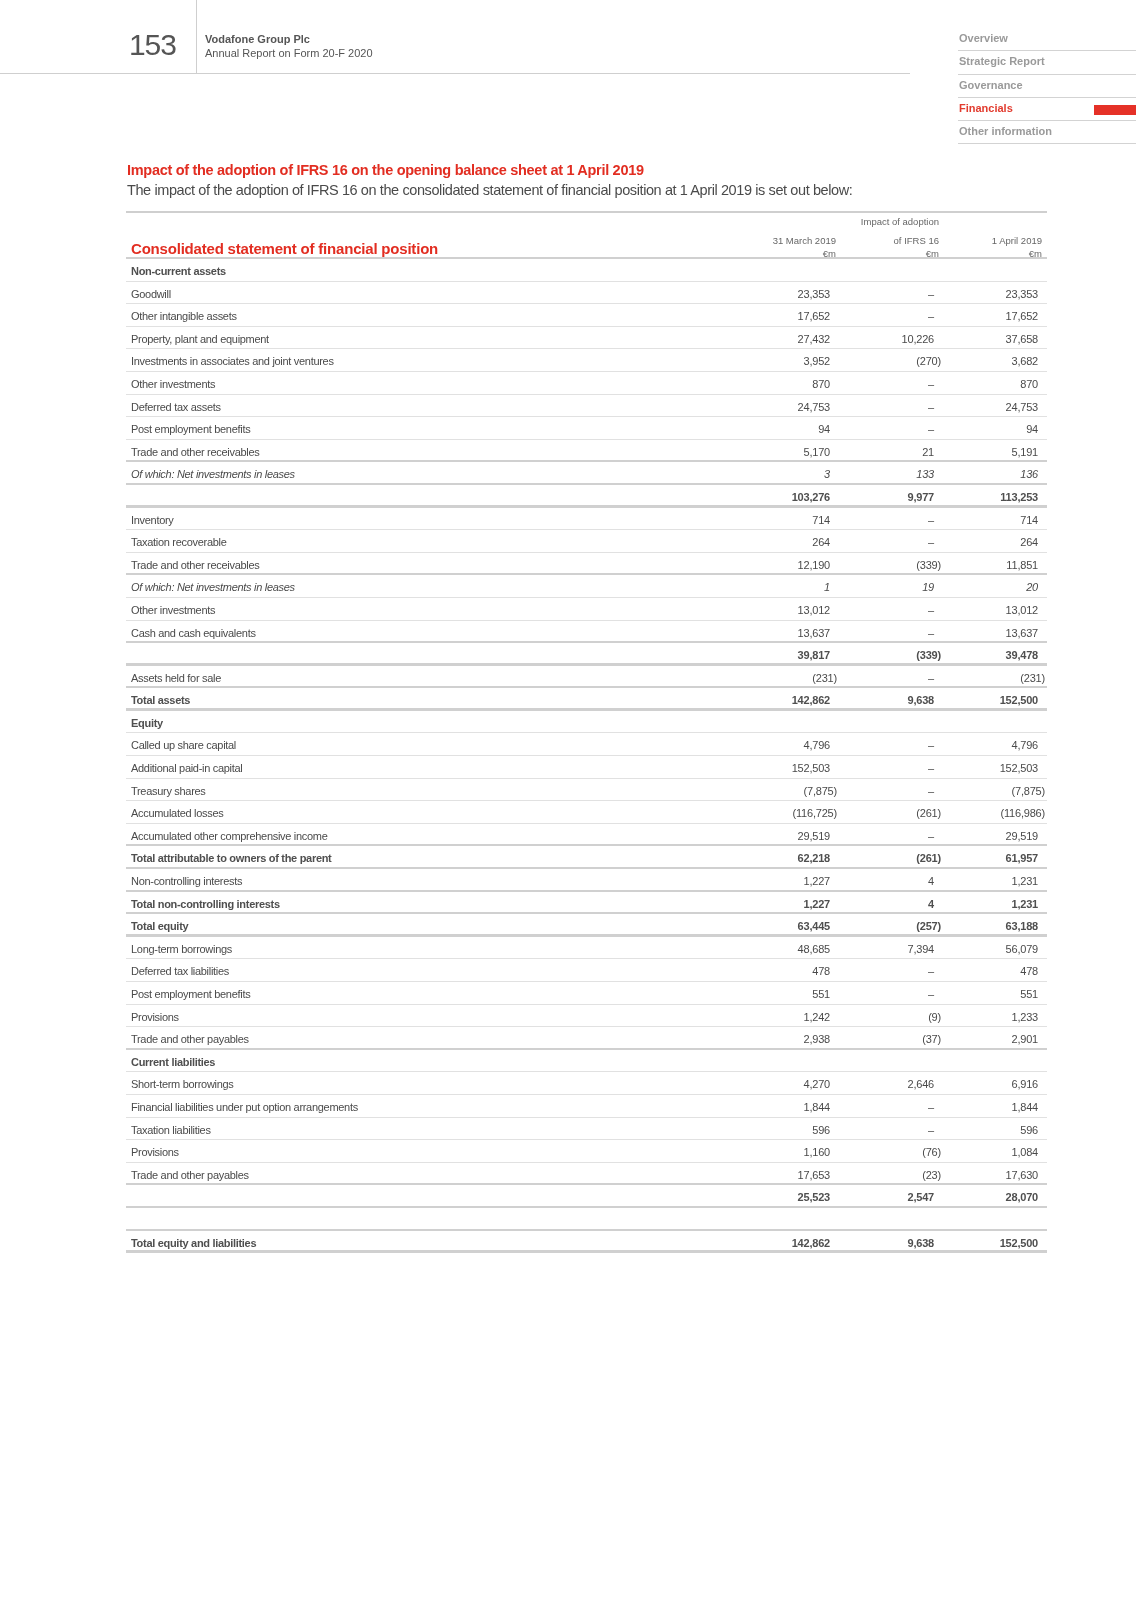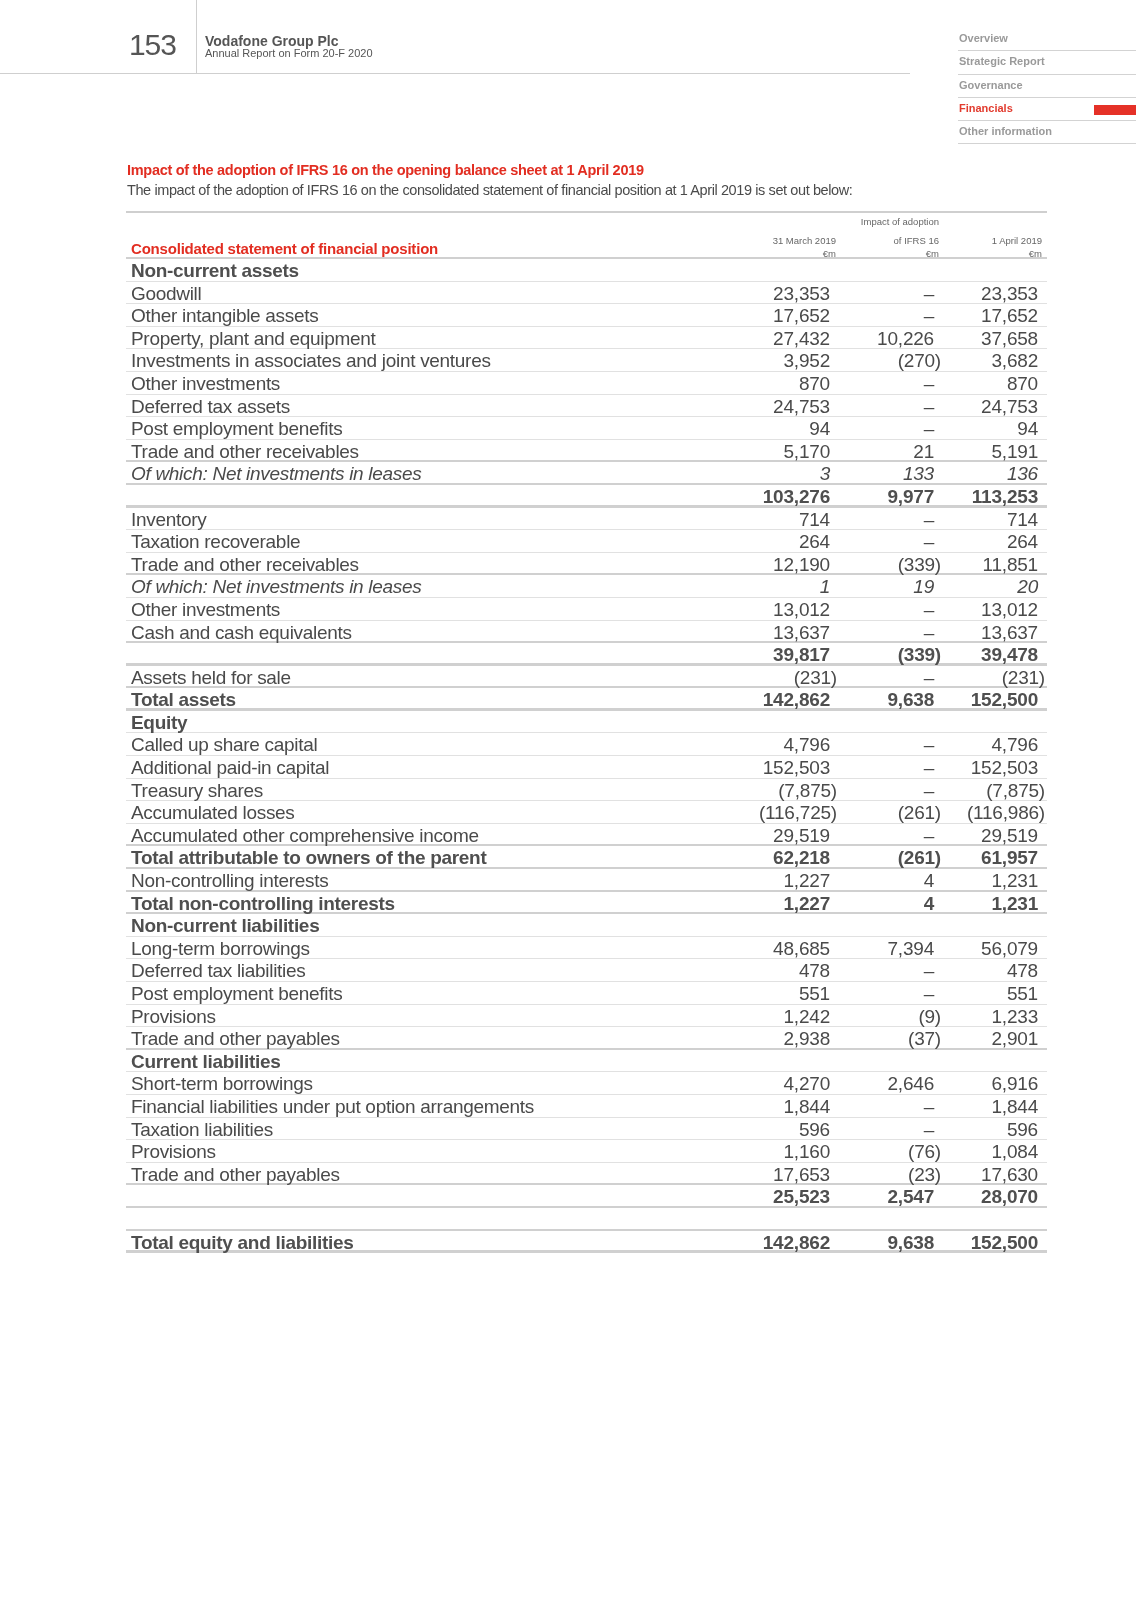--- a/index.html
+++ b/index.html
@@ -3,42 +3,42 @@
 <meta charset="utf-8">
 <style>
   * { box-sizing: border-box; margin: 0; padding: 0; }
   html, body { width: 1136px; height: 1606px; background: #ffffff; overflow: hidden; }
   body { font-family: "Liberation Sans", sans-serif; color: #4a4a4a; position: relative; }
 
   
   .page-number { position: absolute; left: 128px; top: 28px; width: 48px; text-align: right; font-size: 30px; color: #555; letter-spacing: -1px; }
   .header-vline { position: absolute; left: 196px; top: 0; width: 1px; height: 74px; background: #cfcfcf; }
   .header-hline { position: absolute; left: 0; top: 73px; width: 910px; height: 1px; background: #cfcfcf; }
-  .company { position: absolute; left: 205px; top: 33px; font-size: 14px; font-weight: bold; color: #555; }
+  .company { position: absolute; left: 205px; top: 33px; font-size: 11px; font-weight: bold; color: #555; }
   .report-sub { position: absolute; left: 205px; top: 47px; font-size: 11px; color: #555; }
 
   .nav { position: absolute; left: 958px; top: 28px; width: 200px; }
   .nav-item { position: relative; height: 23.3px; border-bottom: 1px solid #d3d3d3; font-size: 11px; font-weight: bold; color: #9a9a9a; padding-top: 4px; padding-left: 1px; }
   .nav-item.active { color: #e23b2e; }
   .nav-bar { position: absolute; right: 0; top: 7px; width: 64px; height: 10px; background: #e53127; }
 
   
   .section-title { position: absolute; left: 127px; top: 162px; font-size: 14.5px; font-weight: bold; color: #e22d21; letter-spacing: -0.3px; }
   .section-intro { position: absolute; left: 127px; top: 182px; font-size: 14.5px; color: #4a4a4a; letter-spacing: -0.4px; }
 
   
   .table { position: absolute; left: 126px; top: 211px; width: 921px; }
   .thead { position: relative; height: 48px; border-top: 2px solid #cfcfcf; border-bottom: 2px solid #d0d0d0; }
   .thead .stmt-title { position: absolute; left: 5px; top: 27px; font-size: 15px; font-weight: bold; color: #e22d21; letter-spacing: -0.2px; }
   .thead .colh { position: absolute; font-size: 9.5px; color: #666; text-align: right; line-height: 13px; }
   .thead .c1 { right: 211px; top: 21px; }
   .thead .c2 { right: 108px; top: 2px; text-align: right; }
   .thead .c3 { right: 5px; top: 21px; }
 
-  .row { position: relative; height: 22.6px; border-bottom: 1px solid #e1e1e1; font-size: 19px; line-height: 22px; }
+  .row { position: relative; height: 22.6px; border-bottom: 1px solid #e1e1e1; font-size: 11px; line-height: 22px; }
   .row .label { position: absolute; left: 5px; top: 1px; white-space: nowrap; letter-spacing: -0.3px; }
   .row .v { position: absolute; top: 1px; text-align: right; letter-spacing: -0.2px; }
   .row .v1 { right: 217px; }
   .row .v2 { right: 113px; }
   .row .v3 { right: 9px; }
   .v.p { margin-right: -7px; }
   .row.section .label { font-weight: bold; color: #4f4f4f; }
   .row.bold .label, .row.bold .v { font-weight: bold; color: #4f4f4f; text-align: right; }
   .row.italic .label, .row.italic .v { font-style: italic; }
   .row.thick { border-bottom: 3px solid #d0d0d0; }
@@ -250,25 +250,25 @@
         <span class="v v1">1,227</span>
         <span class="v v2">4</span>
         <span class="v v3">1,231</span>
       </div>
       <div class="row bold mid">
         <span class="label">Total non-controlling interests</span>
         <span class="v v1">1,227</span>
         <span class="v v2">4</span>
         <span class="v v3">1,231</span>
       </div>
-      <div class="row section">
-        <span class="label">Non-current liabilities</span>
-        <span class="v v1"></span>
-        <span class="v v2"></span>
-        <span class="v v3"></span>
+      <div class="row bold thick">
+        <span class="label">Total equity</span>
+        <span class="v v1">63,445</span>
+        <span class="v v2 p">(257)</span>
+        <span class="v v3">63,188</span>
       </div>
       <div class="row">
         <span class="label">Long-term borrowings</span>
         <span class="v v1">48,685</span>
         <span class="v v2">7,394</span>
         <span class="v v3">56,079</span>
       </div>
       <div class="row">
         <span class="label">Deferred tax liabilities</span>
         <span class="v v1">478</span>

